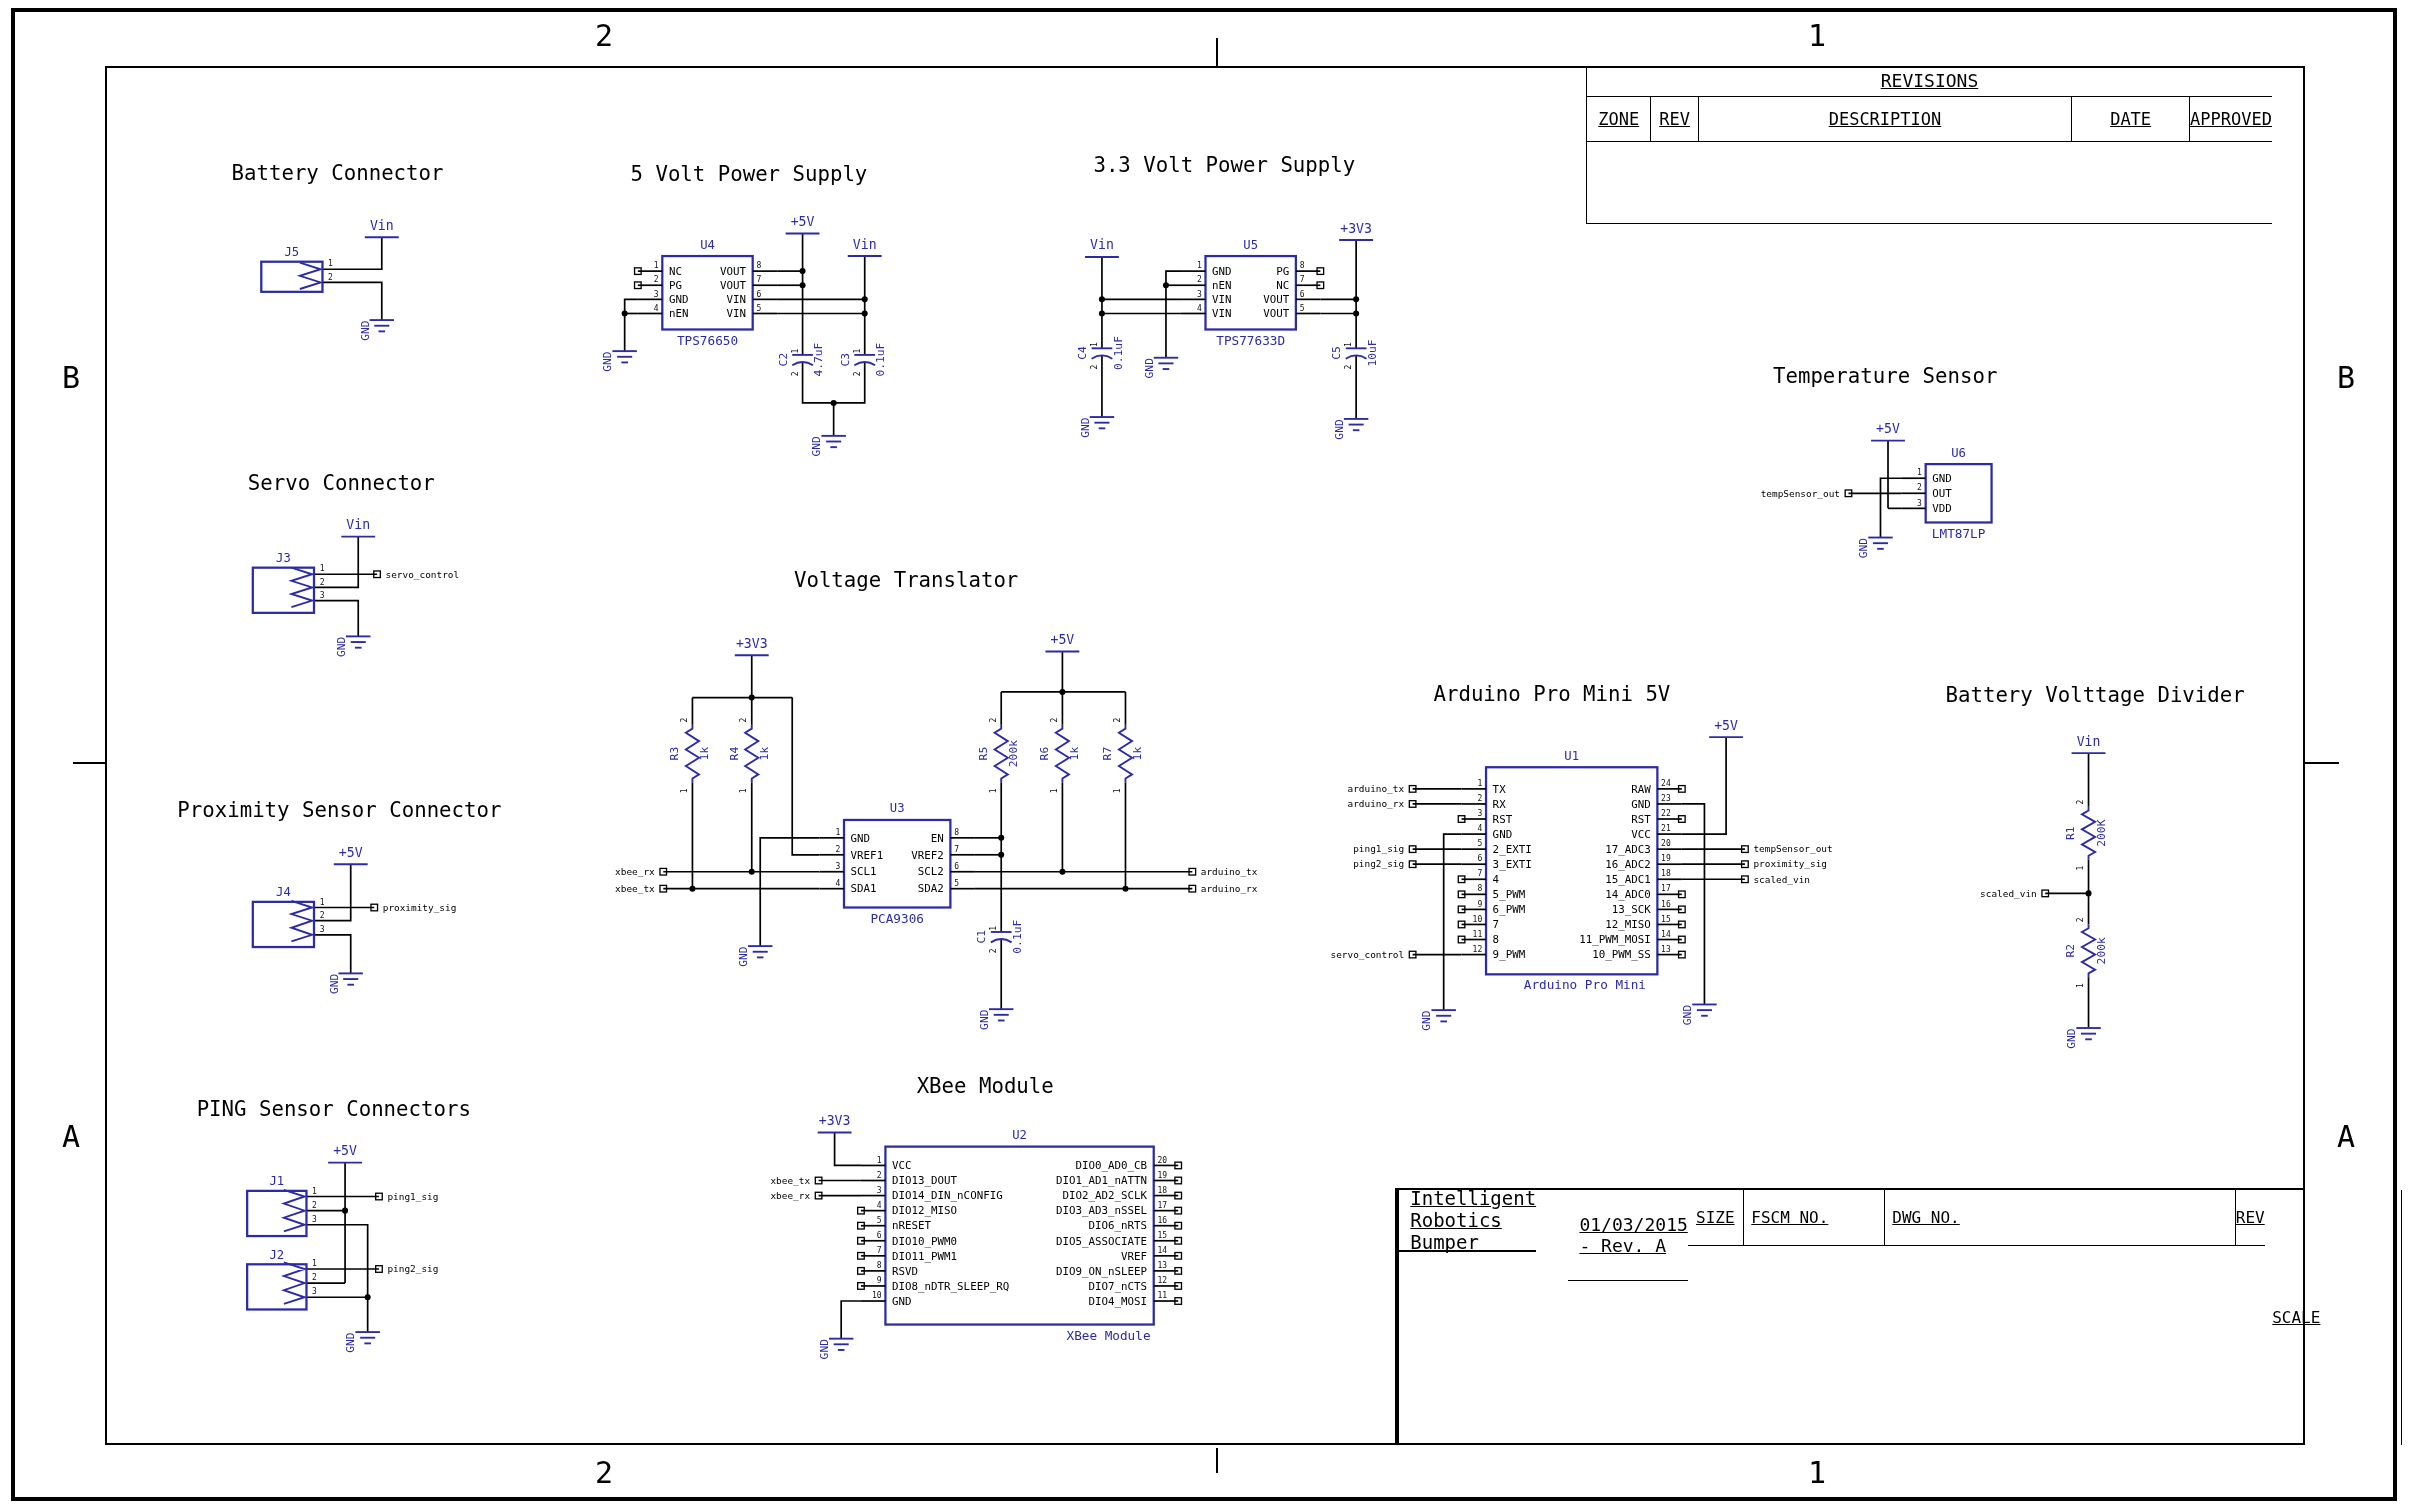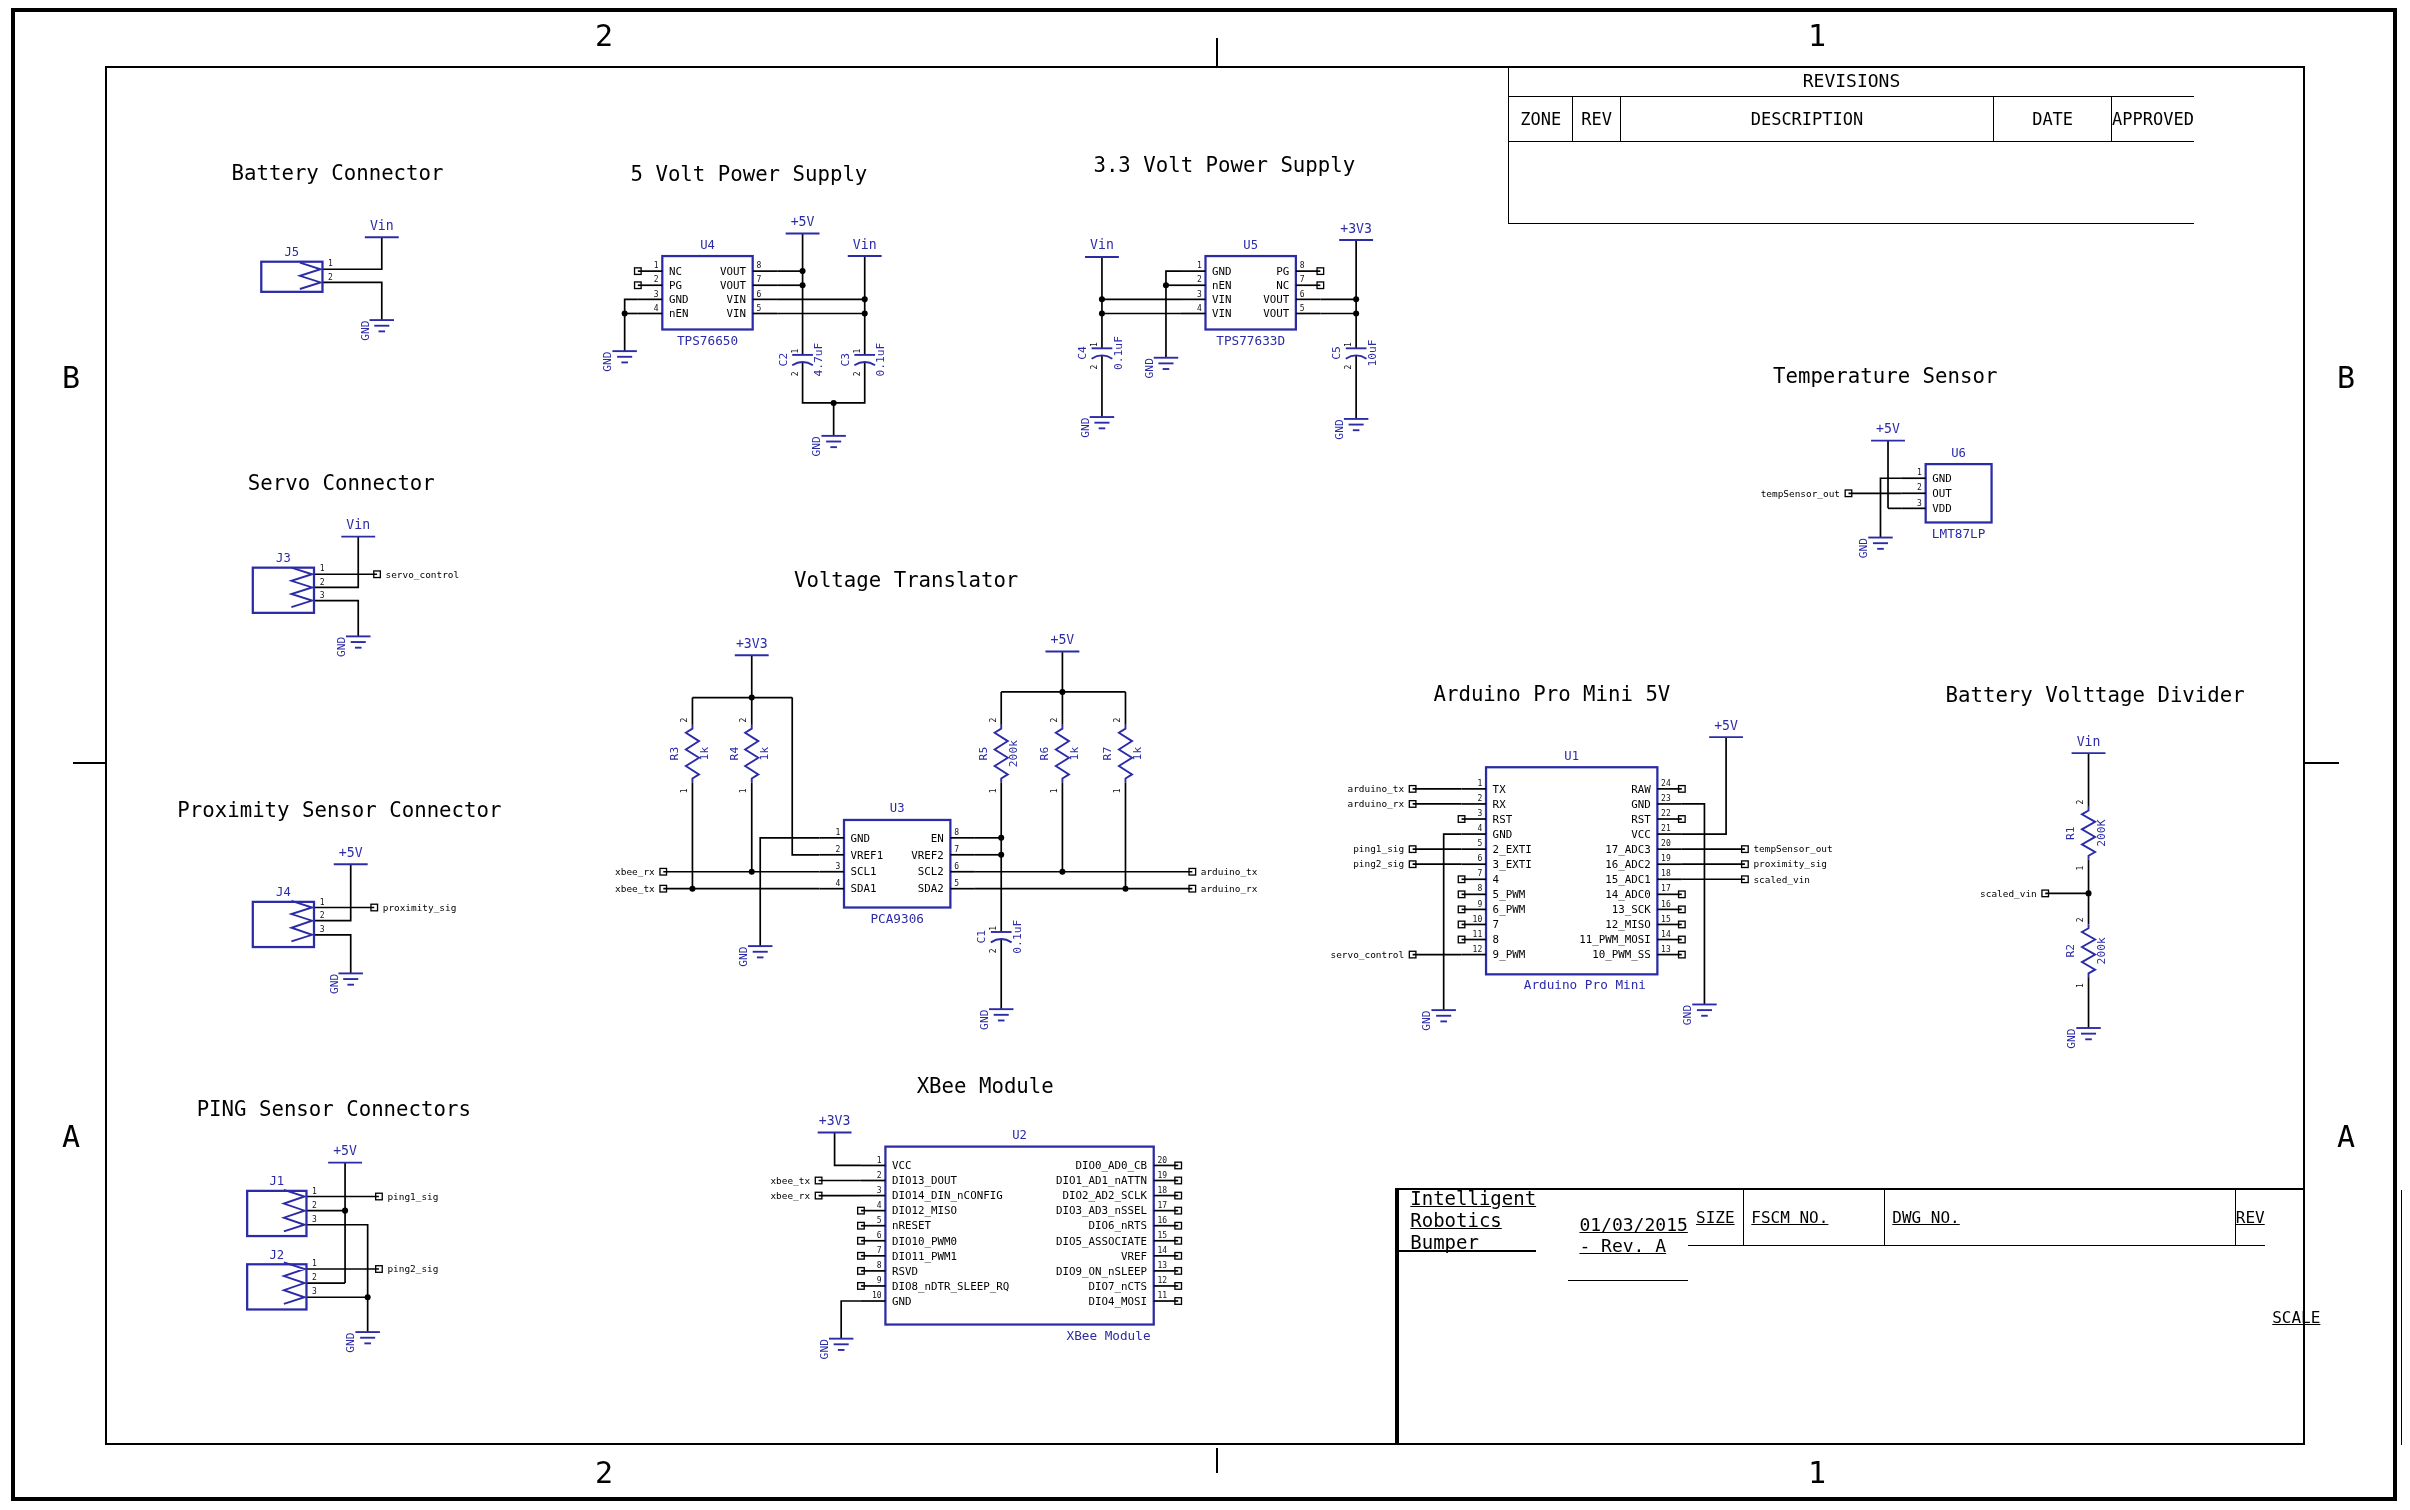--- a/index.html
+++ b/index.html
@@ -4,21 +4,21 @@
 <style>
   html,body{margin:0;padding:0;background:#e8e8e8;}
   #sheet{position:relative;width:2411px;height:1510px;background:#ffffff;
          font-family:"DejaVu Sans Mono",monospace;color:#000;overflow:hidden;}
   #schematic{position:absolute;left:0;top:0;}
   .border-outer{position:absolute;left:11.3px;top:7.5px;width:2386px;height:1493px;border:4.7px solid #000;box-sizing:border-box;}
   .border-inner{position:absolute;left:105px;top:66px;width:2200px;height:1379px;border:2.8px solid #000;box-sizing:border-box;}
   .tick{position:absolute;background:#000;}
   .zl{position:absolute;font-size:30px;line-height:30px;}
   
-  .revtbl{position:absolute;left:1508px;top:66px;width:686px;height:158px;border-left:1.9px solid #000;border-bottom:1.9px solid #000;box-sizing:border-box;}
+  .revtbl{position:absolute;left:1586px;top:66px;width:686px;height:158px;border-left:1.9px solid #000;border-bottom:1.9px solid #000;box-sizing:border-box;text-decoration:underline;}
   .rev-title{height:30px;line-height:30px;text-align:center;border-bottom:1.9px solid #000;font-size:18px;}
   .rev-cols{display:flex;height:45px;border-bottom:1.9px solid #000;box-sizing:border-box;}
   .rev-cols > div{border-right:1.9px solid #000;display:flex;align-items:center;justify-content:center;font-size:17px;box-sizing:border-box;}
   .rev-cols > div:last-child{border-right:none;}
   .rc0{width:72px;} .rc1{width:53px;} .rc2{width:418px;} .rc3{width:132px;} .rc4{flex:1;}
   
   .tblock{position:absolute;left:1395px;top:1188px;width:910px;height:257px;border-top:2.8px solid #000;border-left:2.8px solid #000;box-sizing:border-box;display:flex;}
   .tb-left{width:294px;border-right:2.8px solid #000;box-sizing:border-box;position:relative;}
   .tb-lline{position:absolute;left:0;width:100%;height:0;border-top:1.9px solid #000;}
   .tb-right{flex:1;display:flex;flex-direction:row;text-decoration:underline;}

